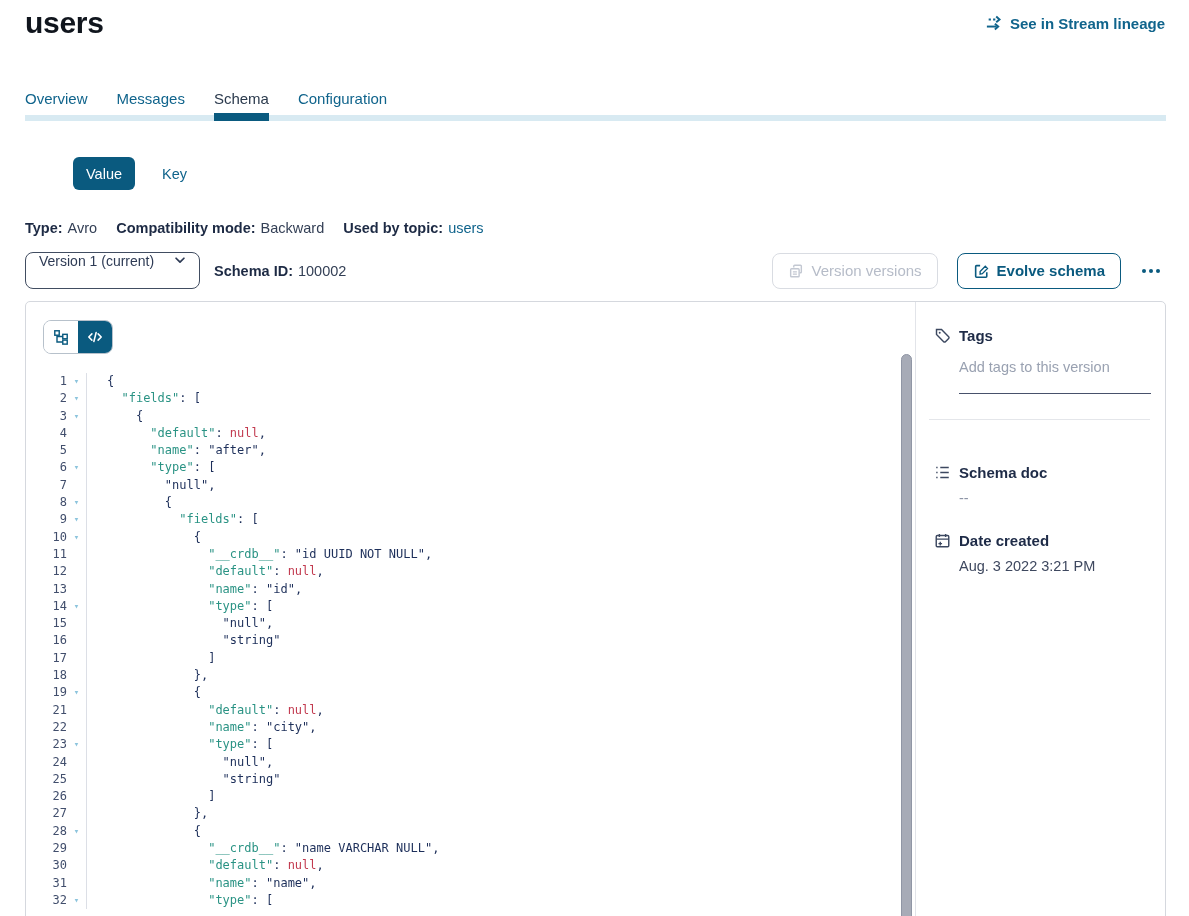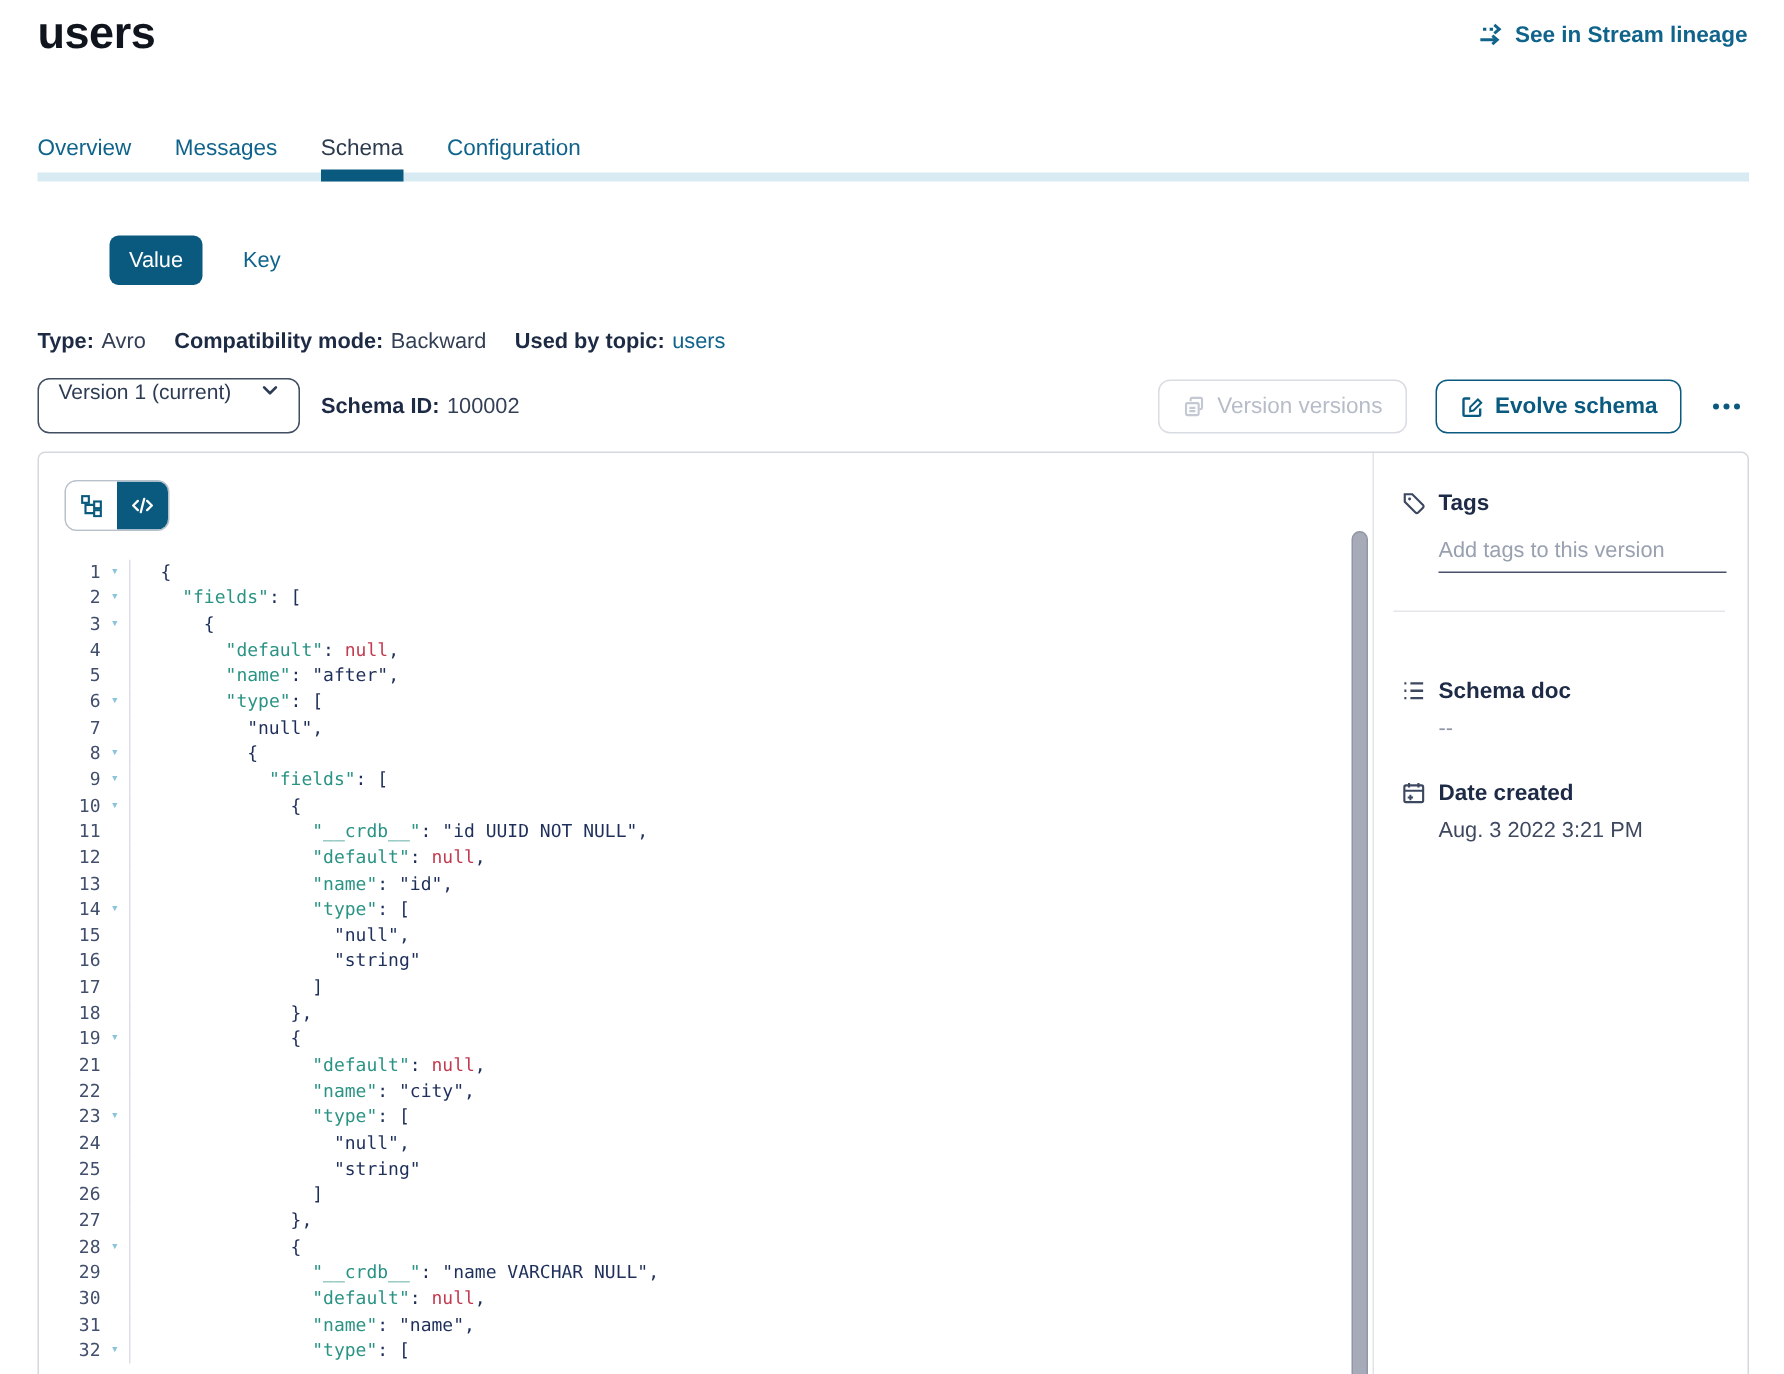--- a/index.html
+++ b/index.html
@@ -78,21 +78,21 @@
   .scroll-thumb { position:absolute; left:875px; top:52px; width:11px; height:600px;
     background:#a7abb7; border:1px solid #9096a5; border-radius:6px; cursor:pointer; }
 
   
   .side-pane { flex:1; border-left:1px solid #e2e4e9; padding:23px 14px 0 18px; }
   .side-head { display:flex; align-items:center; gap:8px; font-size:15px; font-weight:700;
     color:#1e2b47; height:20px; }
   .side-head svg { flex:none; color:#3c4860; }
   .tags-input { display:block; margin:12px 0 0 25px; width:192px; border:none;
     border-bottom:1.5px solid #47516b; font-size:14.5px; font-family:inherit;
-    padding:2px 0 6px; color:#333f55; outline:none; background:transparent; }
+    padding:2px 0 18px; color:#333f55; outline:none; background:transparent; }
   .tags-input::placeholder { color:#99a1b1; }
   .side-divider { margin:25px 0 0 -5px; width:221px; border:none; border-top:1px solid #e4e6ea; }
   .sec-schema-doc { margin-top:42px; }
   .sec-date { margin-top:22px; }
   .side-value { margin:8px 0 0 25px; font-size:14.5px; color:#3e485f; height:18px; }
   .side-value.muted { color:#8d95a6; }
 
   svg { display:block; }
 </style>
 </head>

